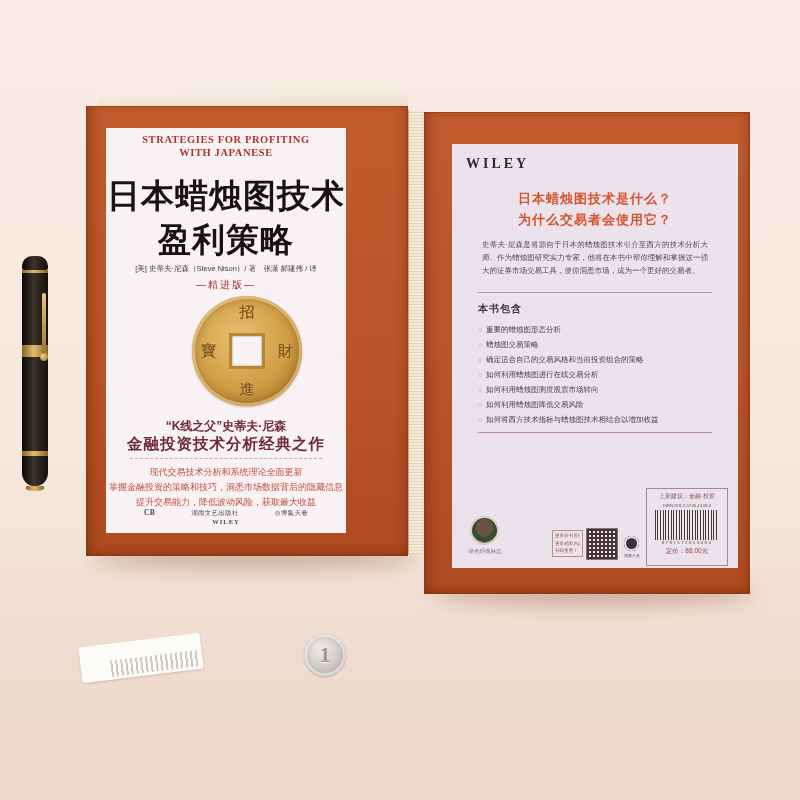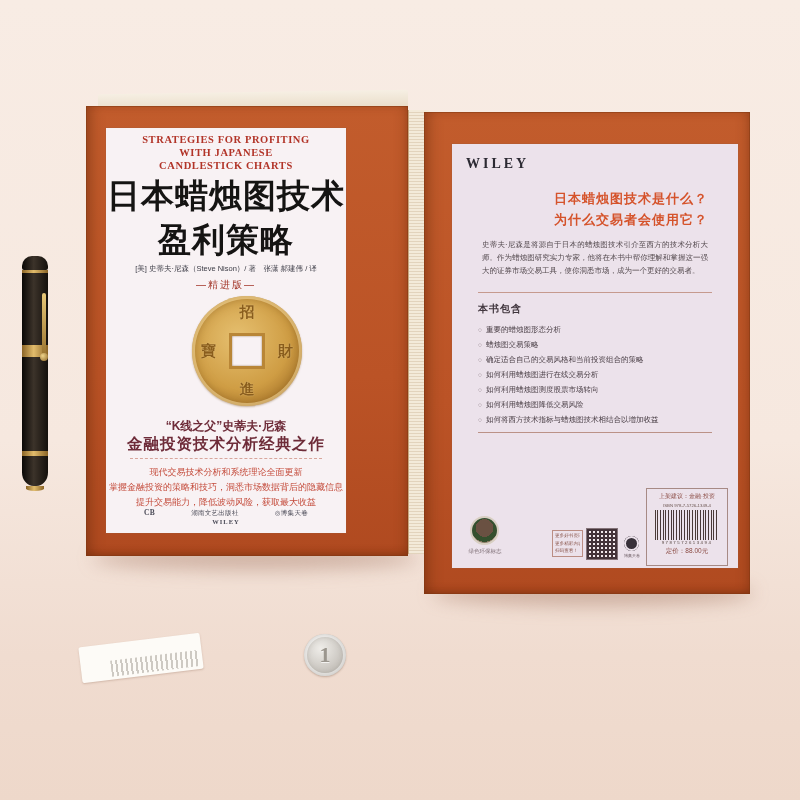--- a/index.html
+++ b/index.html
@@ -75,21 +75,21 @@
 
   
   .book.back-book{left:424px;top:112px;width:326px;height:482px;}
   .back-book .cover{left:0;top:0;width:326px;height:482px;}
   .back-book .panel{left:28px;top:32px;width:286px;height:424px;background:#ece2eb;
     box-shadow:0 0 0 1px rgba(160,90,60,.25);}
   .bp{position:absolute;}
   .wiley-logo{left:14px;top:12px;font-family:"Liberation Serif","DejaVu Serif",serif;
     font-weight:bold;font-size:14px;letter-spacing:3px;color:#2c2a33;}
   .bk-heading{left:0;top:44px;width:100%;text-align:center;font-size:13px;line-height:21px;
-    font-weight:bold;color:#d5532b;letter-spacing:1px;margin-left:36px;}
+    font-weight:bold;color:#d5532b;letter-spacing:1px;}
   .bk-intro{left:30px;top:94px;width:226px;font-size:7.5px;line-height:13px;color:#544a4f;text-align:justify;}
   .div1{left:26px;right:0;top:148px;width:234px;border-top:1px solid #c69a8e;}
   .bk-contains{left:26px;top:158px;font-size:10px;font-weight:bold;color:#3f343c;letter-spacing:1px;}
   .bk-list{left:26px;top:178px;width:244px;margin:0;padding:0;list-style:none;}
   .bk-list li{font-size:7.5px;line-height:15px;color:#4c4148;}
   .bk-list .mark{color:#8d7d84;margin-right:4px;font-size:6.5px;}
   .div2{left:26px;top:288px;width:234px;border-top:1px solid #bb9287;}
 
   .eco{left:20px;top:374px;width:25px;height:25px;border-radius:50%;
     background:radial-gradient(circle at 50% 40%,#6a5142 0 45%,#35502e 45% 70%,#8a7a62 70%);
@@ -155,21 +155,20 @@
     <div class="seg gold tip"></div>
   </div>
 
   <div class="book front-book">
     <div class="pages-top"></div>
     <div class="cover">
       <div class="panel">
         <div class="fp eng-title">
           <div>STRATEGIES FOR PROFITING</div>
           <div>WITH JAPANESE</div>
-          <div>CANDLESTICK CHARTS</div>
         </div>
         <div class="fp cn-title">
           <div>日本蜡烛图技术</div>
           <div>盈利策略</div>
         </div>
         <div class="fp author-line">[美] 史蒂夫·尼森（Steve Nison）/ 著　张潇 郝建伟 / 译</div>
         <div class="fp edition">—精进版—</div>
 
         <div class="coin">
           <span class="cc c-top">招</span>

